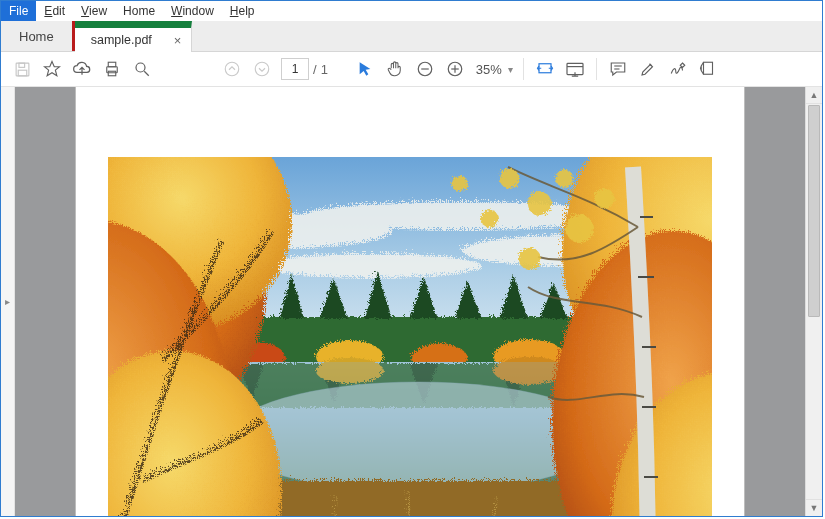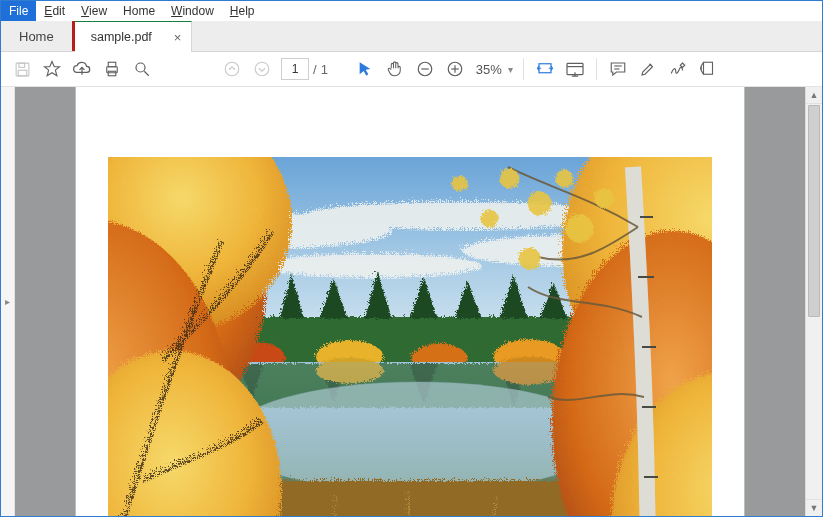--- a/index.html
+++ b/index.html
@@ -60,21 +60,21 @@
     padding: 0 18px;
     display: flex;
     align-items: center;
     font-size: 13px;
     color: #444;
     cursor: default;
     border-right: 3px solid #b91c1c;
   }
   .doc-tab {
     background: #ffffff;
-    border-top: 1px solid #15803d;
+    border-top: 7px solid #15803d;
     border-right: 1px solid #d6d6d6;
     display: flex;
     align-items: center;
     padding: 0 10px 0 16px;
     font-size: 12.5px;
     color: #333;
     position: relative;
     margin-bottom: -1px;
   }
   .doc-tab .close {

